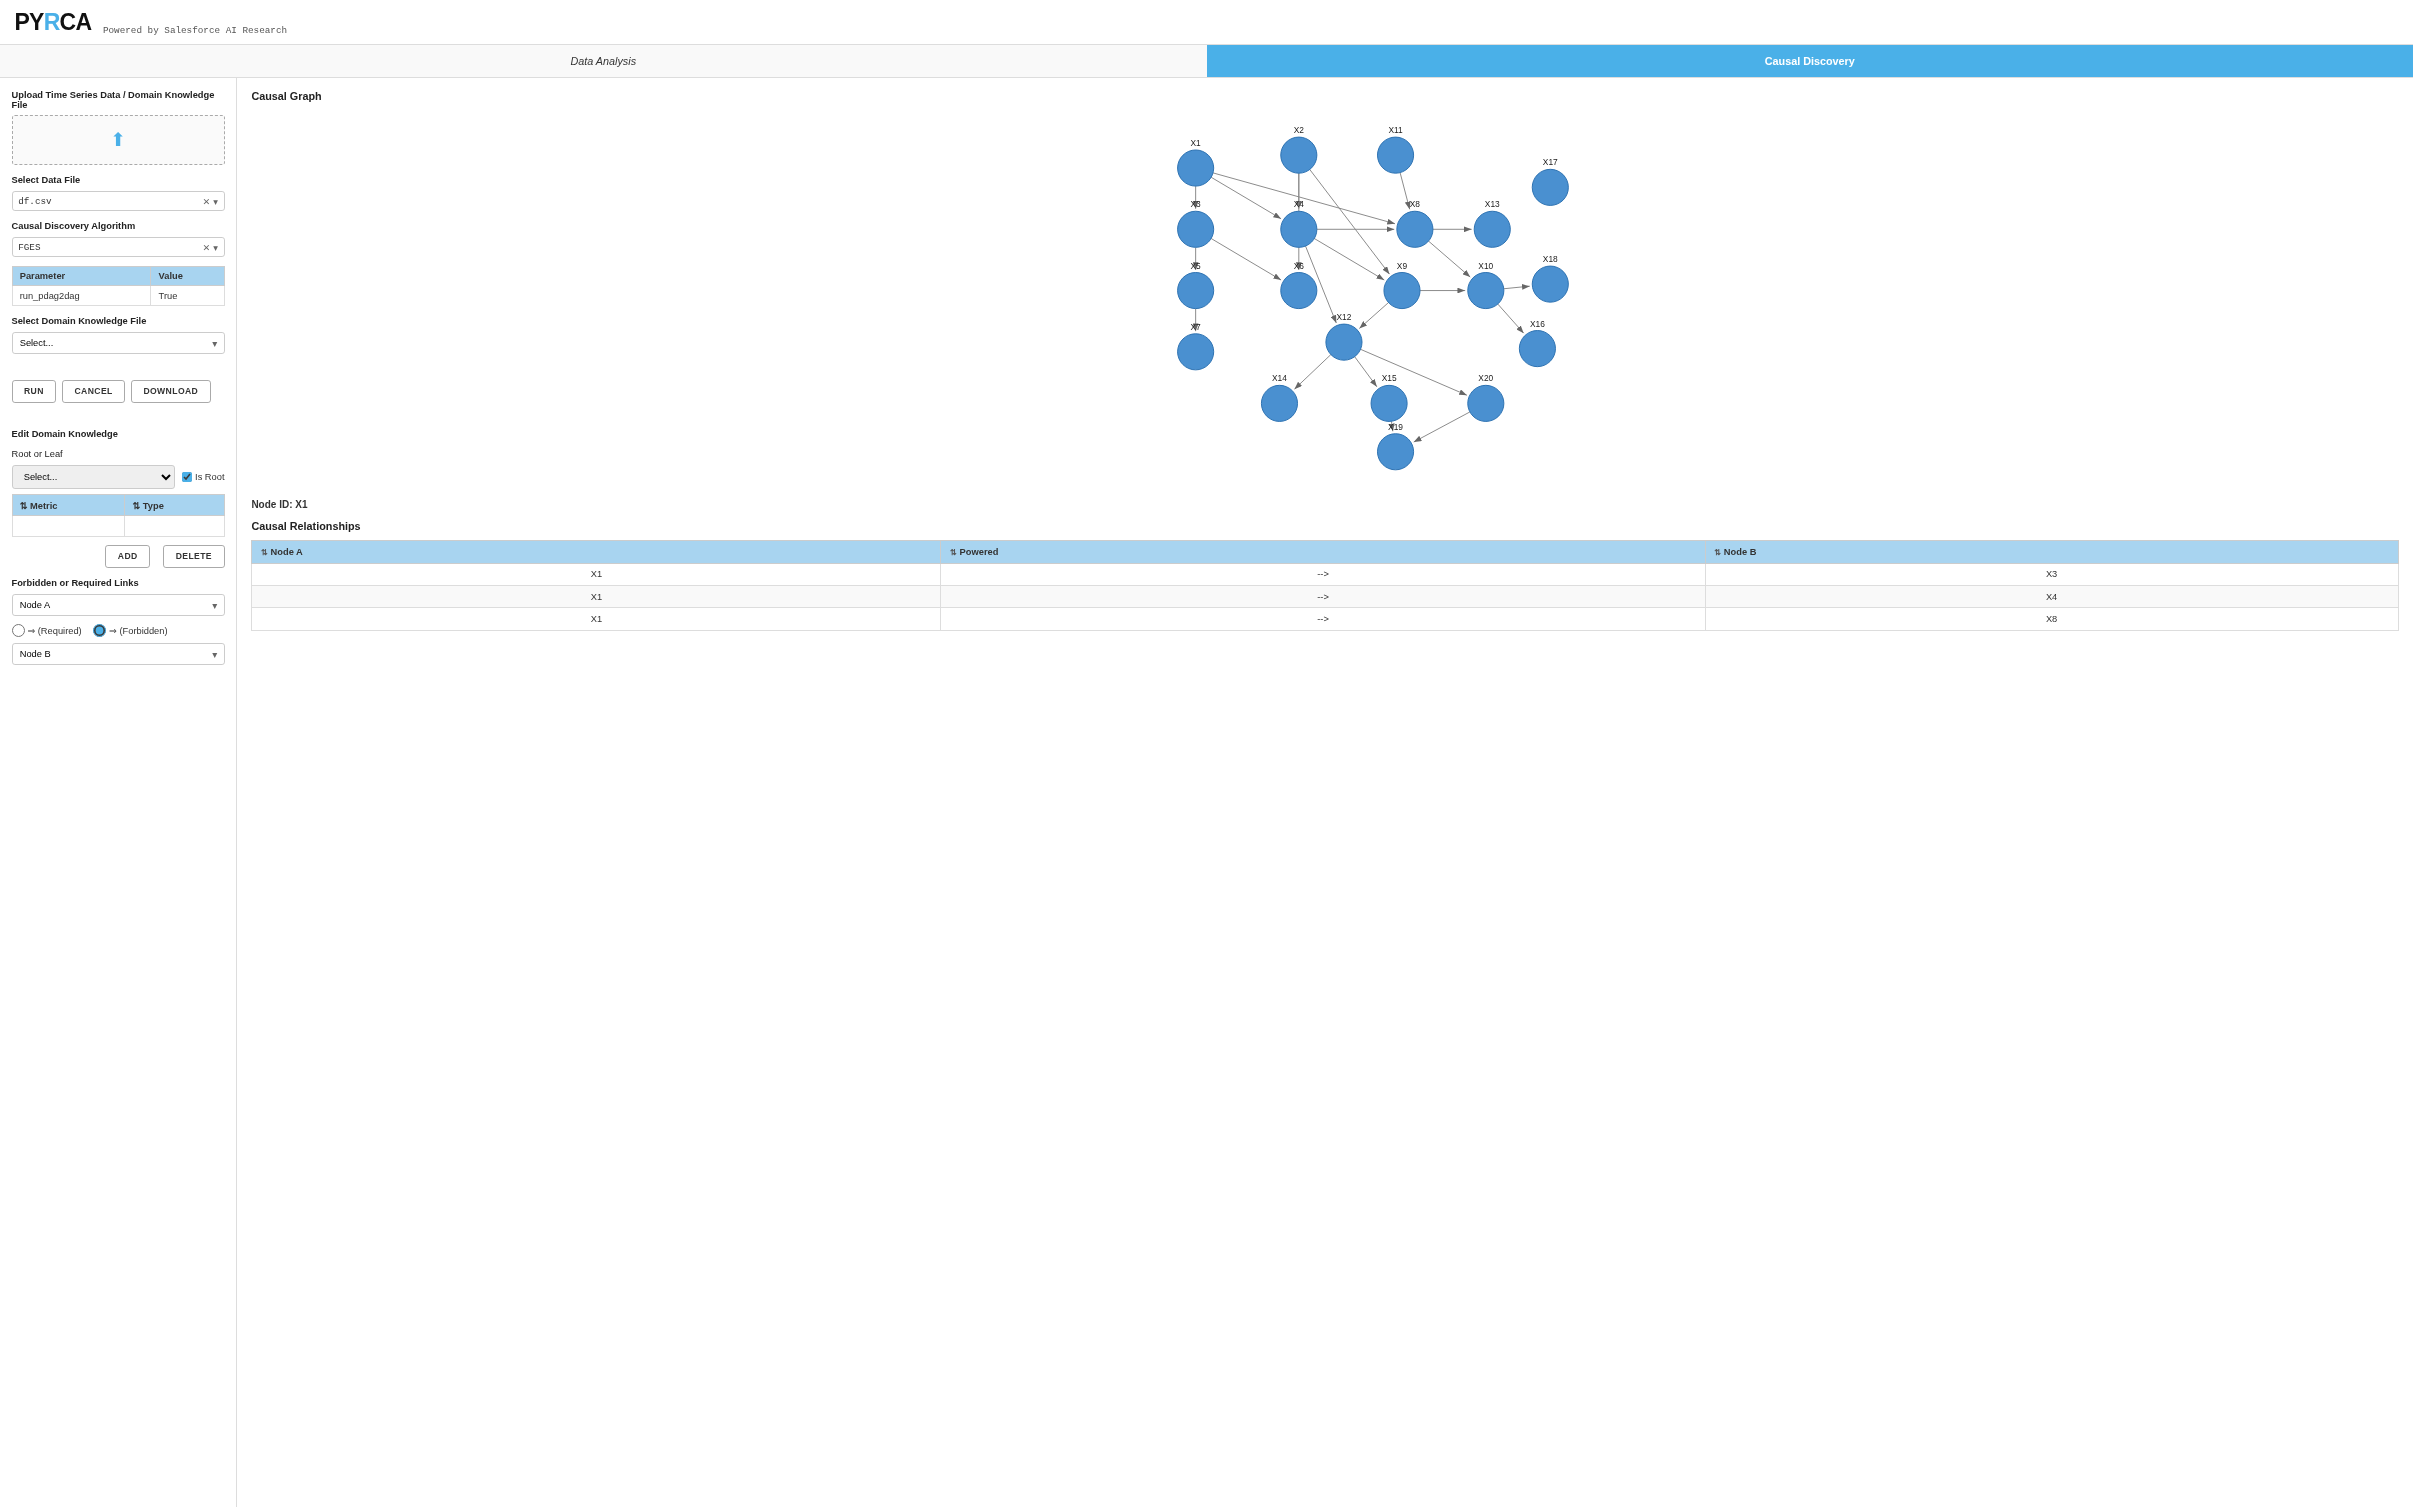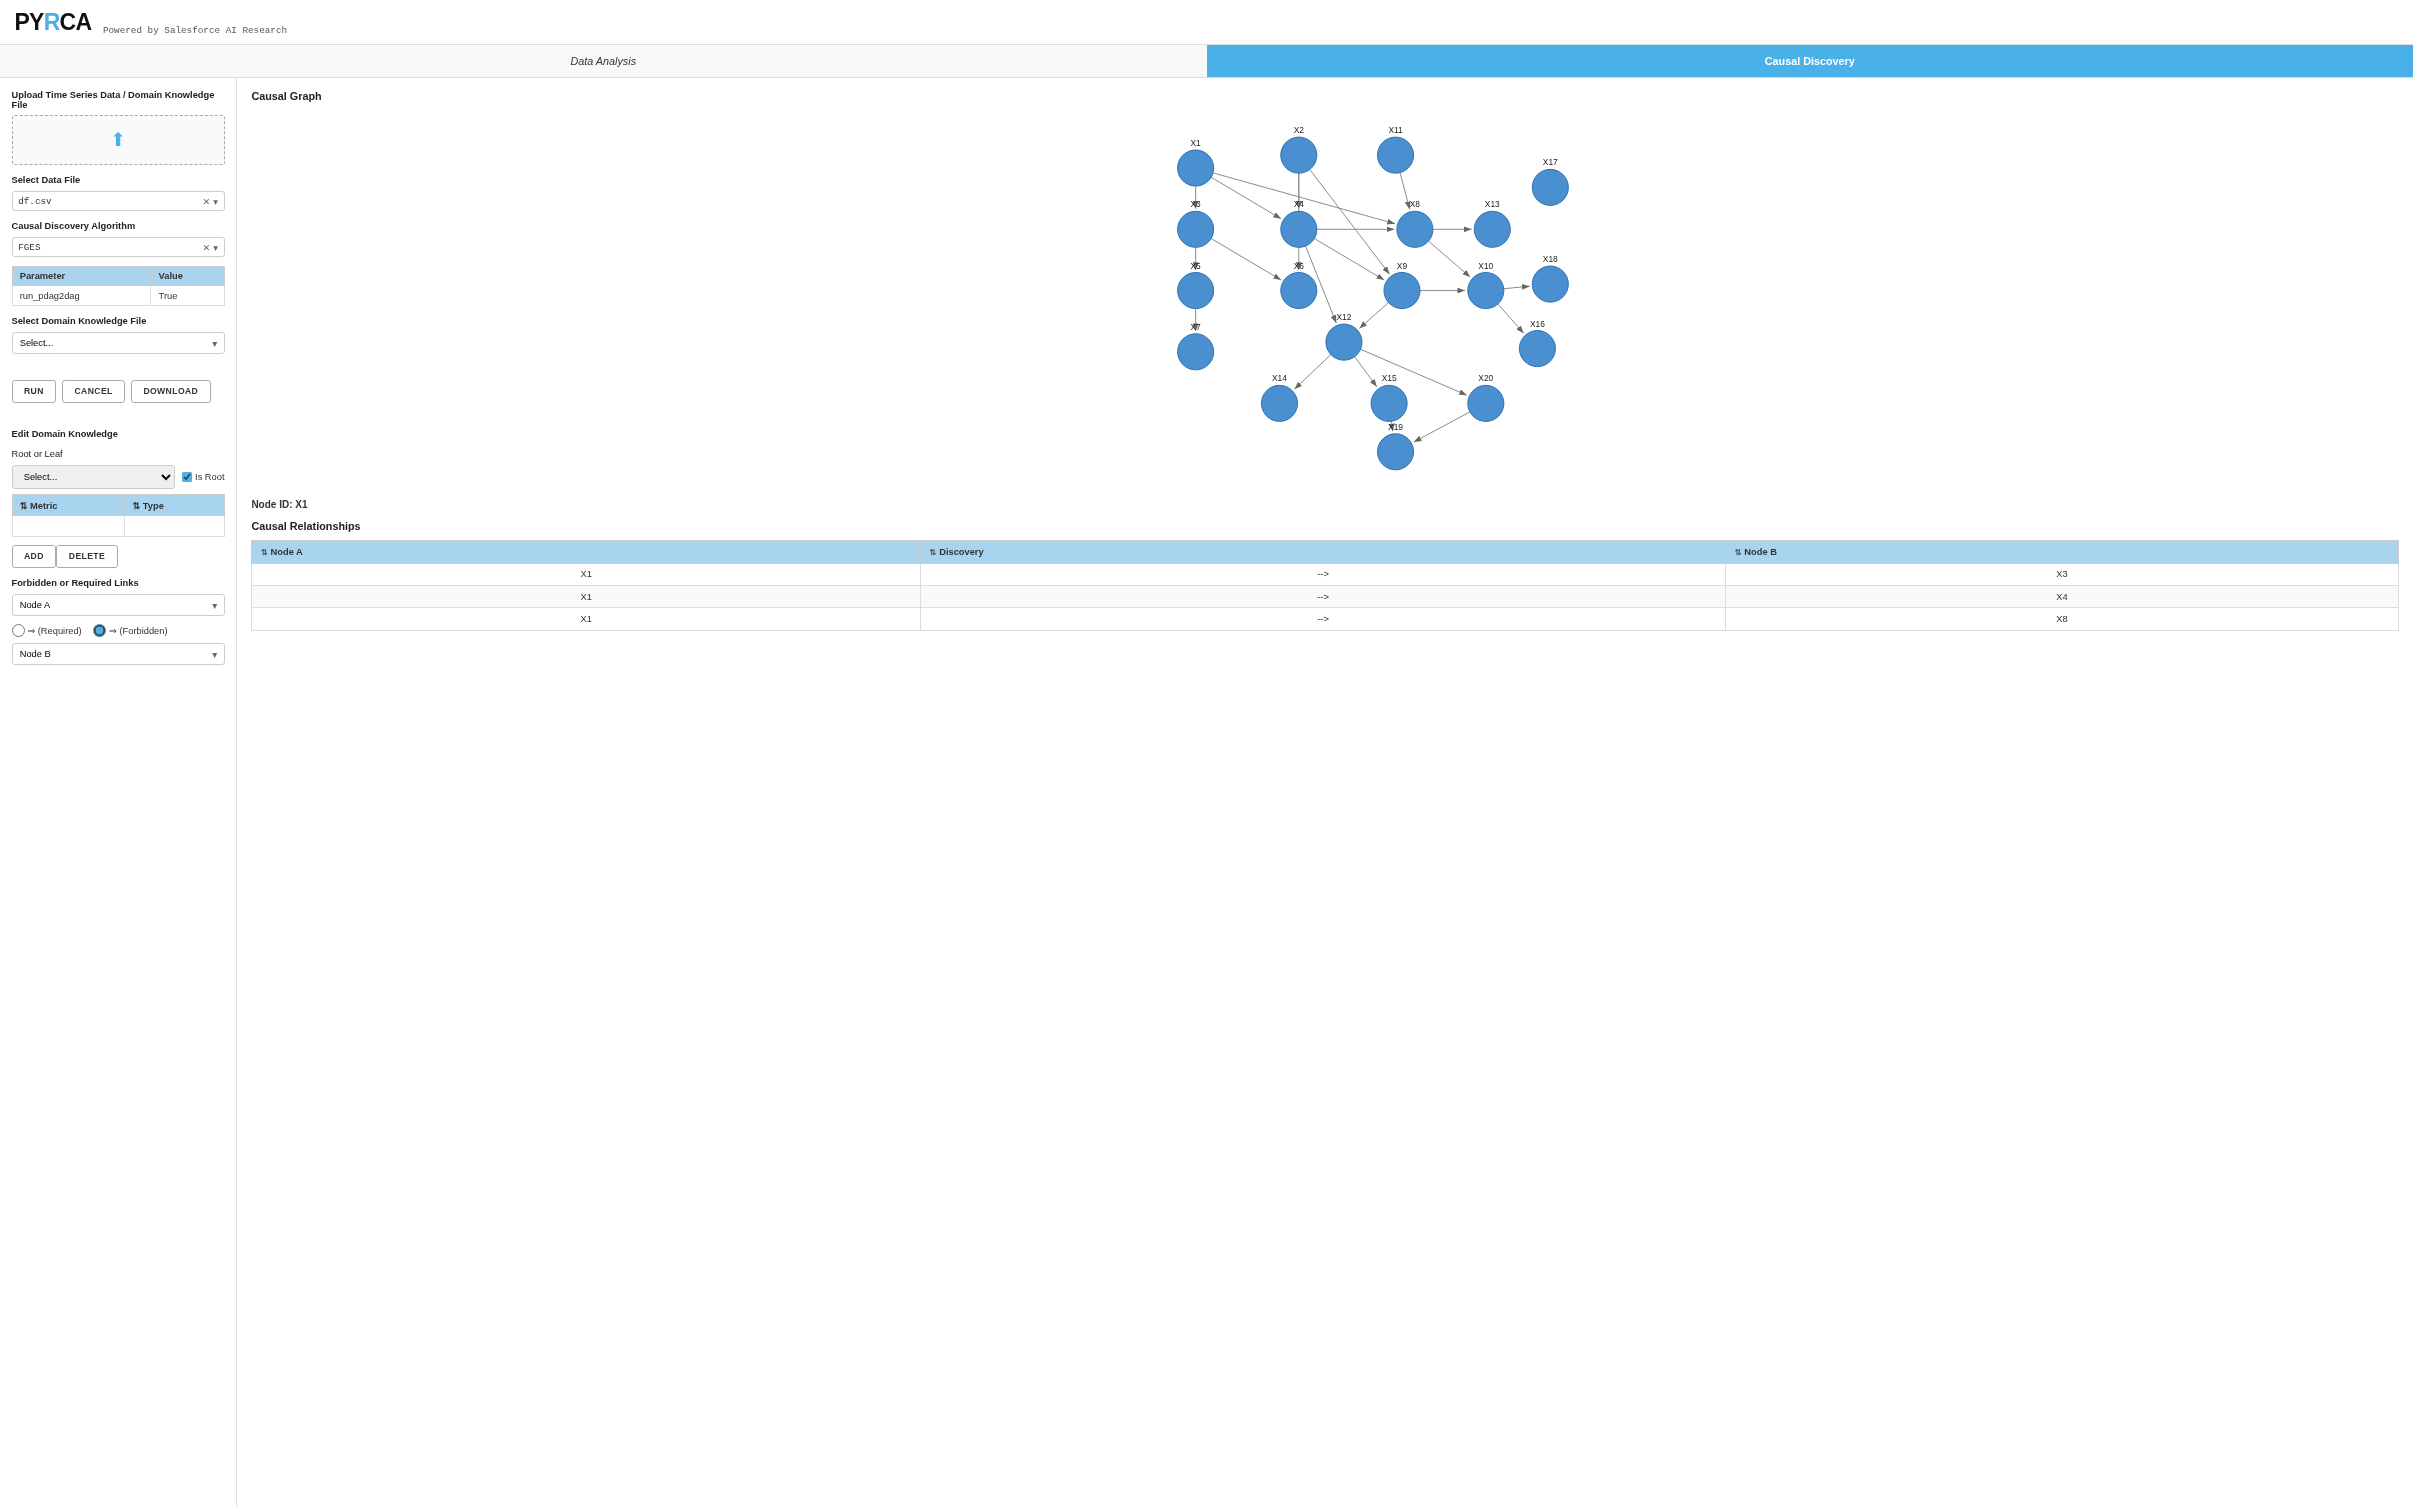--- a/index.html
+++ b/index.html
@@ -209,22 +209,23 @@
     }
     .dk-table td {
       padding: 4.3px 7.2px;
       border: 0.7px solid #ddd;
       height: 21.5px;
     }
 
     
     .add-delete-row {
       display: flex;
-      gap: 0;
+      gap: 13px;
       margin: 7.2px 0;
+      justify-content: flex-end;
     }
 
     
     .radio-row {
       display: flex;
       gap: 11.5px;
       margin: 5.7px 0;
       font-size: 9.3px;
       align-items: center;
     }
@@ -541,21 +542,21 @@
     </div>
 
     <div class="node-id-row">Node ID: X1</div>
 
     <div class="section-title">Causal Relationships</div>
 
     <table class="rel-table">
       <thead>
         <tr>
           <th><span class="sort-icon">⇅</span><span>Node A</span></th>
-          <th><span class="sort-icon">⇅</span><span>Discovery</span></th>
+          <th><span class="sort-icon">⇅</span><span>Powered</span></th>
           <th><span class="sort-icon">⇅</span><span>Node B</span></th>
         </tr>
       </thead>
       <tbody id="rel-rows">
           <tr>
             <td>X1</td>
             <td>--&gt;</td>
             <td>X3</td>
           </tr>
           <tr>

